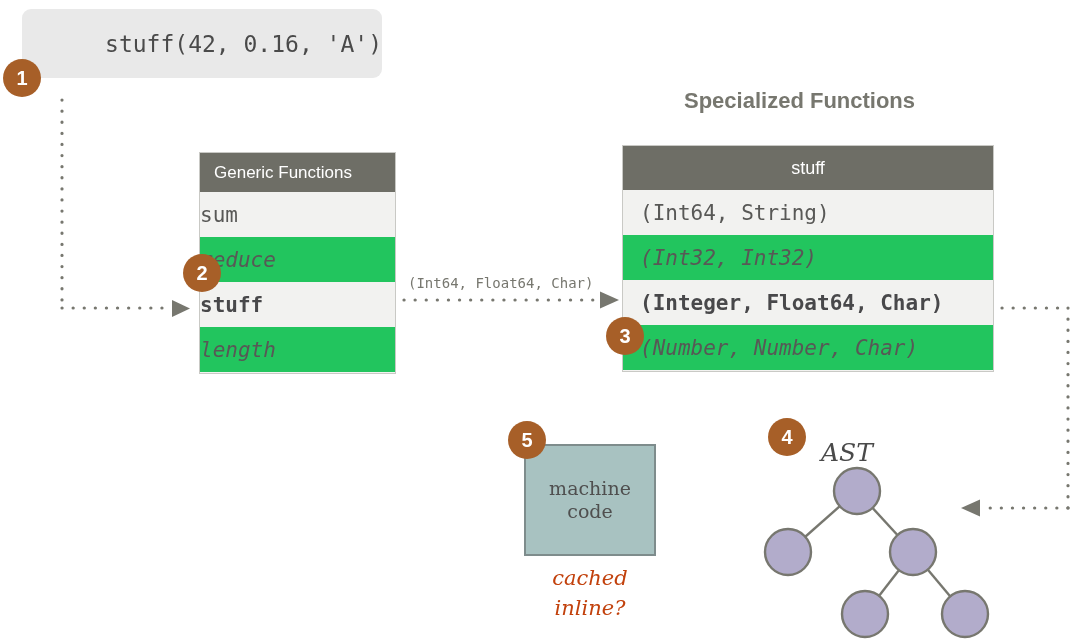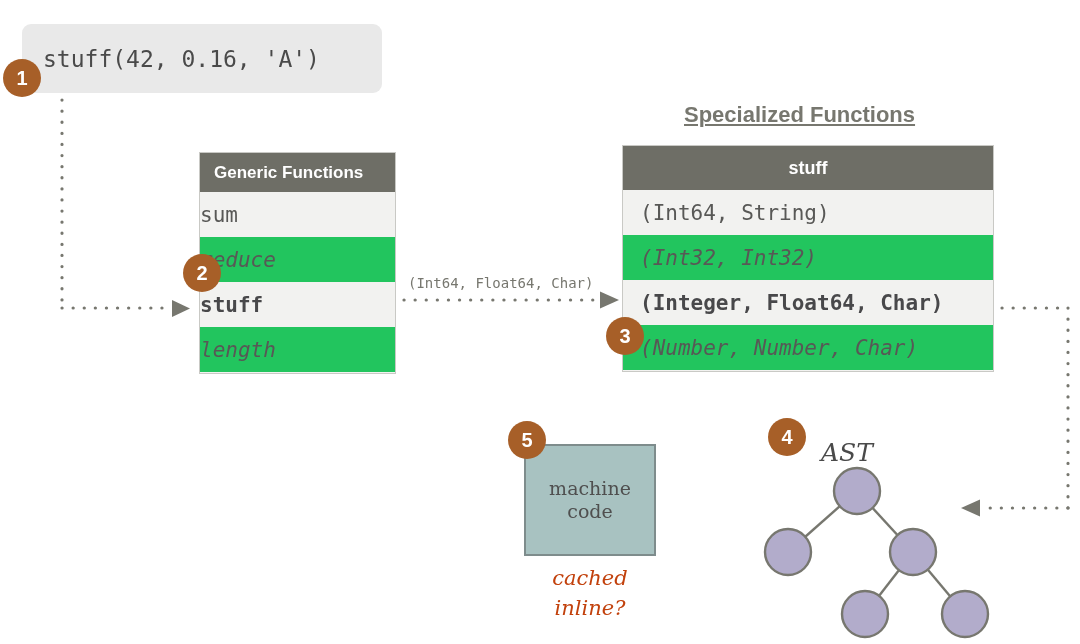--- a/index.html
+++ b/index.html
@@ -23,28 +23,28 @@
     top: 0;
     width: 1080px;
     height: 644px;
     pointer-events: none;
   }
 
   
   #call-box {
     position: absolute;
     left: 22px;
-    top: 24px;
+    top: 9px;
     width: 360px;
     height: 69px;
     background: #e9e9e9;
     border-radius: 9px;
     display: flex;
     align-items: center;
-    justify-content: flex-start;
+    justify-content: flex-end;
   }
   #call-box .code {
     font-family: "DejaVu Sans Mono", monospace;
     font-size: 23px;
     color: #4a4a4a;
     padding-left: 21px;
     letter-spacing: 0px;
     white-space: pre;
   }
 
@@ -52,21 +52,21 @@
   .fn-table {
     position: absolute;
     border: 1px solid #c9c9c5;
     box-sizing: border-box;
     background: #f2f2f0;
   }
   .fn-table .thead {
     background: #6e6e66;
     color: #ffffff;
     font-family: "Liberation Sans", sans-serif;
-    font-weight: bold;
+    font-weight: normal;
     display: flex;
     align-items: center;
     box-sizing: border-box;
   }
   .fn-table .trow {
     font-family: "DejaVu Sans Mono", monospace;
     color: #585856;
     display: flex;
     align-items: center;
     box-sizing: border-box;
@@ -113,22 +113,21 @@
   .section-title {
     position: absolute;
     font-family: "Liberation Sans", sans-serif;
     font-weight: bold;
     font-size: 22px;
     color: #77776f;
     white-space: nowrap;
   }
   #specialized-title {
     left: 684px;
-    top: 102px;
-    text-decoration: underline;
+    top: 88px;
   }
 
   
   #edge-label {
     position: absolute;
     left: 408px;
     top: 275px;
     font-family: "DejaVu Sans Mono", monospace;
     font-size: 14px;
     color: #77776f;

